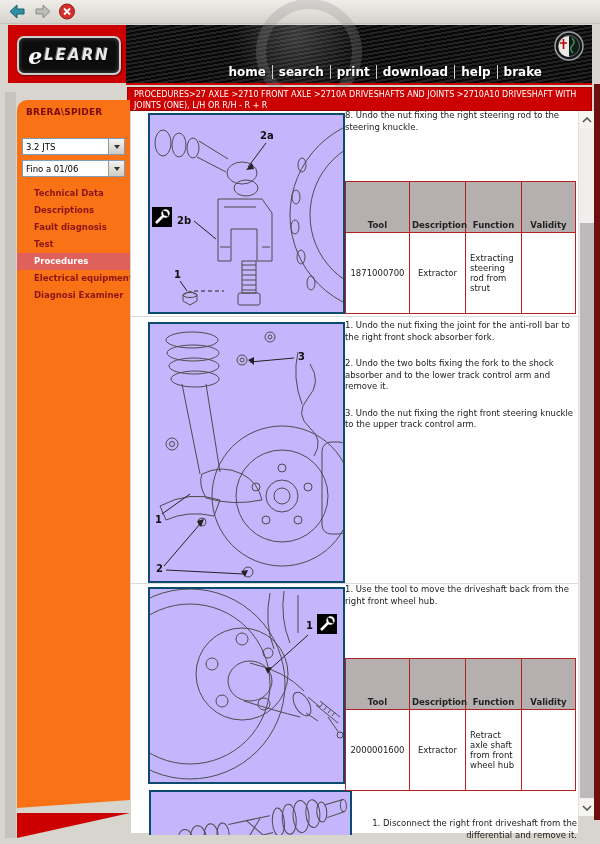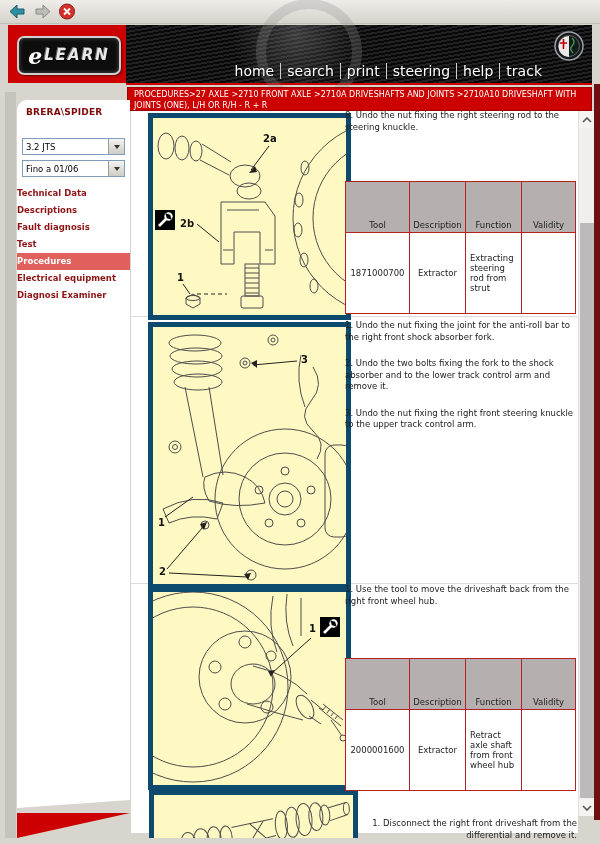--- a/index.html
+++ b/index.html
@@ -25,70 +25,70 @@
     text-shadow:1px 1px 0 #000,-1px -1px 0 #6a6a6a;line-height:1;}
   #header-dark{position:absolute;left:126px;top:25px;width:466px;height:58px;
     background:
       radial-gradient(circle 90px at 170px 10px, rgba(150,150,150,.35), rgba(150,150,150,0) 70%),
       repeating-linear-gradient(170deg,#080808 0 2px,#222 2px 4px),
       linear-gradient(90deg,#3a3a3a,#060606 65%);
     border-bottom:2px solid #cc0000;}
   #header-dark::before{content:"";position:absolute;left:130px;top:-26px;width:86px;height:86px;
     border-radius:50%;border:10px solid rgba(140,140,140,.28);}
   #nav{position:absolute;right:44px;bottom:3px;white-space:nowrap;}
-  #nav a{color:#fff;font-weight:normal;font-size:14px;text-decoration:none;padding:0 6px;
+  #nav a{color:#fff;font-weight:bold;font-size:12px;text-decoration:none;padding:0 6px;
     text-shadow:1px 1px 1px #000;}
   #nav a + a{border-left:1px solid #cfcfcf;}
   #alfa-badge{position:absolute;right:8px;top:6px;width:30px;height:30px;}
   
   #breadcrumb{position:absolute;left:127px;top:87px;width:465px;height:24px;box-sizing:border-box;
     background:#cc0000;border:1px solid #9e0000;color:#fff;font-size:8px;line-height:11px;
     padding:1px 6px;overflow:hidden;}
   
-  #sidebar{position:absolute;left:17px;top:100px;width:113px;height:708px;background:#ffffff;
+  #sidebar{position:absolute;left:17px;top:100px;width:113px;height:708px;background:#f97316;
     border-radius:10px 0 0 0;
     clip-path:polygon(0 0,100% 0,100% calc(100% - 8px),0 100%);}
   #sidebar-wedge{position:absolute;left:17px;top:813px;width:113px;height:25px;background:#cc0000;
     clip-path:polygon(0 0,100% 0,0 100%);}
   .sidebar-title{padding:7px 0 0 9px;font-size:9px;font-weight:bold;color:#7d0909;letter-spacing:.2px;}
   .select-box{position:absolute;left:5px;width:103px;height:17px;background:#fff;
     border:1px solid #7f9db9;box-sizing:border-box;display:flex;align-items:center;
     font-size:8.5px;color:#000;cursor:default;}
   #select-model{top:38px;gap:28px;} #select-version{top:60px;}
   .select-value{flex:1;padding-left:3px;white-space:nowrap;overflow:hidden;}
   .select-arrow{width:15px;height:100%;background:linear-gradient(#f4f3f1,#cfccc5);
     border-left:1px solid #9a9a94;display:flex;align-items:center;justify-content:center;}
   .select-arrow i{width:0;height:0;border-left:3.5px solid transparent;border-right:3.5px solid transparent;
     border-top:4px solid #333;}
   #menu{position:absolute;left:0;top:85px;width:113px;}
-  .menu-item{height:17px;line-height:17px;font-size:8.5px;font-weight:bold;
+  .menu-item{height:17px;line-height:17px;padding-left:17px;font-size:8.5px;font-weight:bold;
     color:#8c1414;cursor:pointer;white-space:nowrap;overflow:hidden;}
   .menu-item.active{background:#e0605c;color:#fff;}
   
   #content-bg{position:absolute;left:131px;top:111px;width:447px;height:722px;background:#fff;}
   .sect-rule{position:absolute;left:131px;width:447px;border-top:1px solid #dcdcdc;}
   #rule1{top:316px;} #rule2{top:583px;}
-  .figure{position:absolute;background:#fef9c3;border:5px solid #0c4a6e;}
+  .figure{position:absolute;background:#c4b5fd;border:2px solid #0c4a6e;}
   #fig1{left:148px;top:113px;width:193px;height:197px;}
   #fig2{left:148px;top:322px;width:193px;height:257px;}
   #fig3{left:148px;top:587px;width:193px;height:193px;}
   #fig4{left:149px;top:790px;width:199px;height:43px;border-bottom:none;overflow:hidden;}
   .figure svg{display:block;}
   .flabel{font:bold 10px "DejaVu Sans","Liberation Sans",sans-serif;fill:#111;}
   .ln{stroke:#222;stroke-width:1;fill:none;}
   .art{stroke:#4d4d4d;stroke-width:1;fill:none;}
   .txtcol{position:absolute;left:345px;width:232px;font-size:8.5px;line-height:11.5px;color:#222;}
   #text1{top:110px;} #text2{top:320px;} #text3{top:584px;} #text3b{top:818px;text-align:right;}
   .txtcol p{margin:0 0 11px 0;}
   #text2 p{margin-bottom:15px;}
   .tooltable{position:absolute;left:345px;width:230px;border-collapse:collapse;table-layout:fixed;
     font-size:8.5px;color:#222;}
   #table1{top:181px;} #table2{top:658px;}
   .tooltable th{background:#b5afaf;border:1px solid #b22222;height:46px;vertical-align:bottom;
-    text-align:center;font-weight:normal;padding:2px;color:#222;}
+    text-align:center;font-weight:bold;padding:2px;color:#222;}
   .tooltable td{background:#fff;border:1px solid #b22222;height:76px;vertical-align:middle;
     text-align:center;padding:2px;}
   .tooltable td.fn{text-align:left;padding-left:4px;}
   
   #scrollbar{position:absolute;left:578px;top:111px;width:16px;height:705px;background:#f1efee;
     border-left:1px solid #e3e1e0;box-sizing:border-box;}
   .sb-btn{position:absolute;left:0;width:16px;height:17px;background:#f5f4f2;
     display:flex;align-items:center;justify-content:center;}
   #sb-up{top:0;} #sb-down{bottom:0;}
   #sb-thumb{position:absolute;left:1px;top:112px;width:14px;height:575px;background:#bcbaba;}
@@ -121,21 +121,21 @@
 
 <div id="header-dark">
   <svg id="alfa-badge" viewBox="0 0 30 30">
     <circle cx="15" cy="15" r="14" fill="#15171a" stroke="#9aa0a6" stroke-width="1.5"></circle>
     <circle cx="15" cy="15" r="10.5" fill="#0e1d16" stroke="#777" stroke-width="0.8"></circle>
     <path d="M15 5 a10.5 10.5 0 0 0 0 21 z" fill="#e9e9e9"></path>
     <path d="M9.5 8 v10 M6 12 h7" stroke="#c00000" stroke-width="1.6"></path>
     <path d="M18 7 q4 4 0 8 q-3 3 1 7" stroke="#4f8f5a" stroke-width="1.4" fill="none"></path>
   </svg>
   <div id="nav">
-    <a href="#">home</a><a href="#">search</a><a href="#">print</a><a href="#">steering</a><a href="#">help</a><a href="#">track</a>
+    <a href="#">home</a><a href="#">search</a><a href="#">print</a><a href="#">download</a><a href="#">help</a><a href="#">brake</a>
   </div>
 </div>
 
 <div id="breadcrumb">PROCEDURES&gt;27 AXLE &gt;2710 FRONT AXLE &gt;2710A DRIVESHAFTS AND JOINTS &gt;2710A10 DRIVESHAFT WITH JOINTS (ONE), L/H OR R/H - R + R</div>
 
 <div id="sidebar">
   <div class="sidebar-title">BRERA\SPIDER</div>
   <div id="select-model" class="select-box">
     <span class="select-value">3.2 JTS</span>
     <span class="select-arrow">

